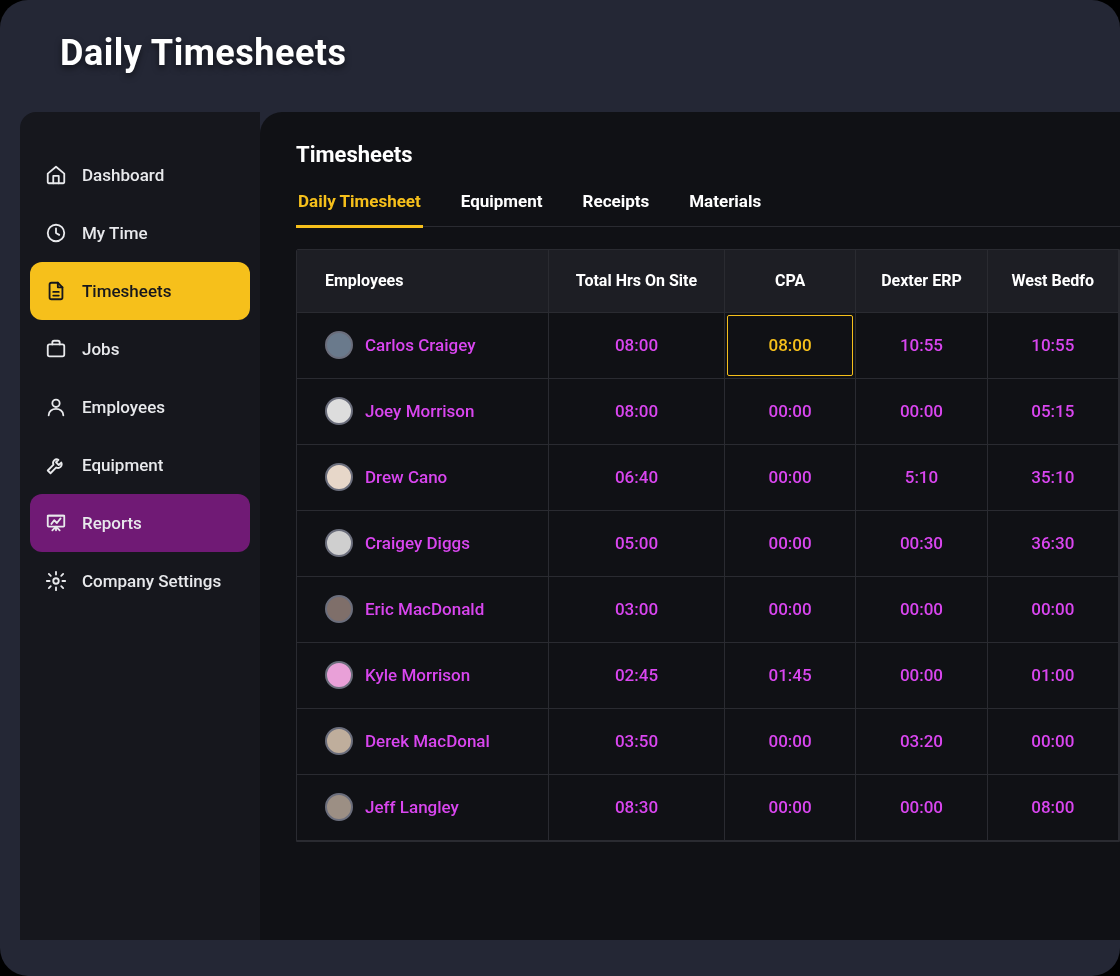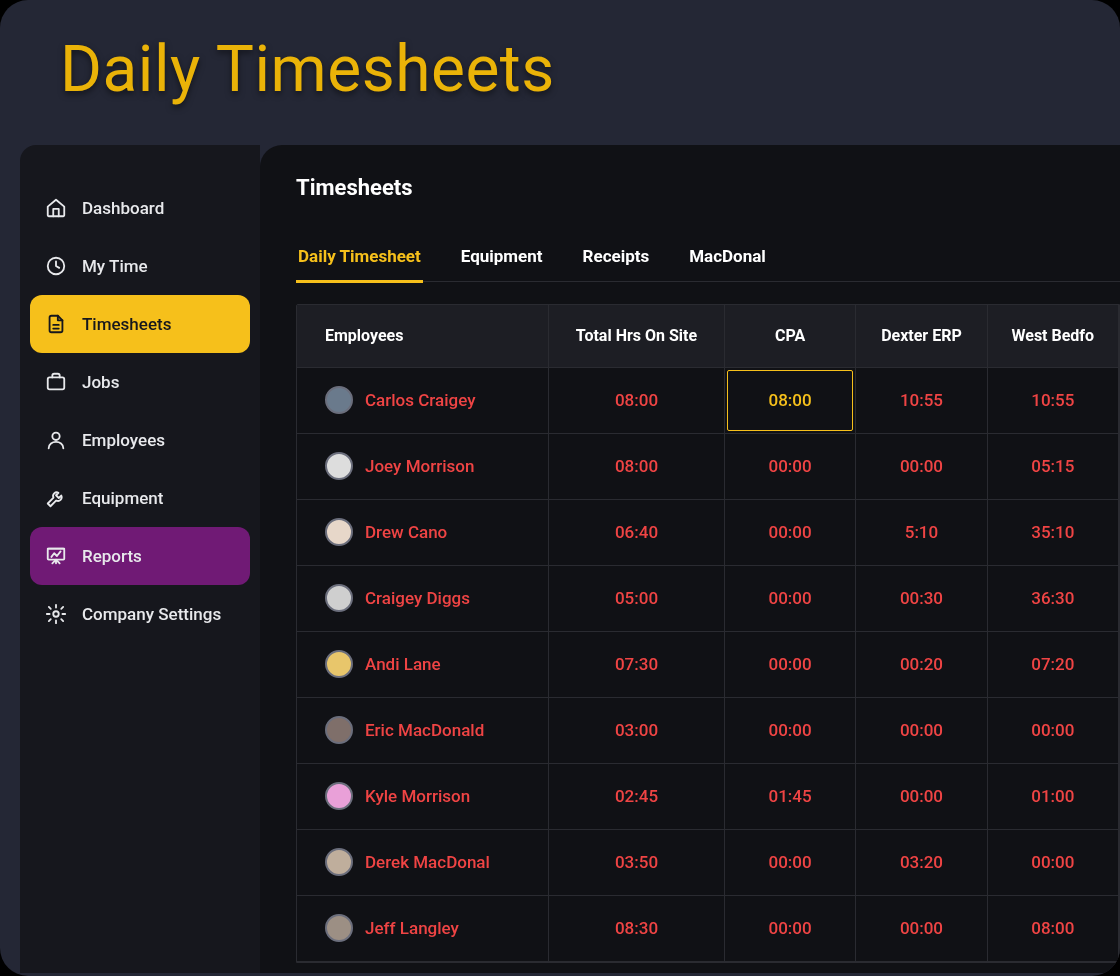--- a/index.html
+++ b/index.html
@@ -9,23 +9,23 @@
     height: 976px;
     background: #242735;
     border-radius: 28px;
     overflow: hidden;
     position: relative;
   }
   .hero {
     padding: 32px 60px 14px 60px;
   }
   .hero h1 {
-    color: #eab308;
-    font-size: 64px;
-    font-weight: 400;
+    color: #ffffff;
+    font-size: 36px;
+    font-weight: 700;
     letter-spacing: 0.5px;
     text-shadow: 0 3px 6px rgba(0,0,0,0.5);
   }
   .layout {
     display: flex;
     padding: 24px 0 0 20px;
     gap: 0;
     height: calc(100% - 124px);
   }
   
@@ -71,41 +71,41 @@
   
   .main {
     flex: 1;
     background: #101115;
     border-radius: 22px 0 0 0;
     padding: 30px 0 0 36px;
     overflow: hidden;
     position: relative;
   }
   .main-title { color: #fff; font-size: 22px; font-weight: 700; }
-  .tabs { display: flex; gap: 36px; margin-top: 46px; border-bottom: 1px solid #2a2b31; padding-right: 36px; }
+  .tabs { display: flex; gap: 36px; margin-top: 24px; border-bottom: 1px solid #2a2b31; padding-right: 36px; }
   .tab { color: #fff; font-size: 17px; font-weight: 700; padding: 0 2px 14px 2px; cursor: pointer; }
   .tab.active { color: #f6c01b; border-bottom: 3px solid #f6c01b; margin-bottom: -2px; }
 
   
   .table-wrap { margin-top: 22px; border: 1px solid #2a2b31; border-radius: 2px 0 0 0; overflow: hidden; }
   table { border-collapse: collapse; table-layout: fixed; width: 100%; }
   th, td { border-right: 1px solid #2a2b31; border-bottom: 1px solid #2a2b31; }
   th {
     background: #1d1e24;
     color: #fff;
     font-size: 16px;
     font-weight: 700;
     padding: 12px 10px;
     text-align: center;
     height: 62px;
     vertical-align: middle;
   }
   th.col-emp { text-align: left; padding-left: 28px; }
   td {
-    color: #ef4444;
+    color: #d946ef;
     font-size: 17px;
     font-weight: 500;
     text-align: center;
     height: 66px;
     vertical-align: middle;
     background: #101115;
   }
   td.emp-cell { text-align: left; padding-left: 28px; }
   .emp-inner { display: flex; align-items: center; gap: 12px; }
   .avatar {
@@ -220,21 +220,21 @@
           </div>
         </nav>
     </aside>
 
     <section class="main">
       <h2 class="main-title">Timesheets</h2>
       <div class="tabs" id="tabs">
           <div class="tab active">Daily Timesheet</div>
           <div class="tab">Equipment</div>
           <div class="tab">Receipts</div>
-          <div class="tab">MacDonal</div>
+          <div class="tab">Materials</div>
         </div>
       <div class="table-wrap">
         <table id="ts-table">
           <colgroup>
             <col class="c-emp">
               <col class="c-total">
               <col class="c-std">
               <col class="c-std">
               <col class="c-std">
           </colgroup>
@@ -292,32 +292,20 @@
                   </div>
                 </td>
                 <td>05:00</td>
                 <td>00:00</td>
                 <td>00:30</td>
                 <td>36:30</td>
               </tr>
               <tr>
                 <td class="emp-cell">
                   <div class="emp-inner">
-                    <span class="avatar" style="background: rgb(232, 198, 107);"></span>
-                    <span>Andi Lane</span>
-                  </div>
-                </td>
-                <td>07:30</td>
-                <td>00:00</td>
-                <td>00:20</td>
-                <td>07:20</td>
-              </tr>
-              <tr>
-                <td class="emp-cell">
-                  <div class="emp-inner">
                     <span class="avatar" style="background: rgb(127, 111, 106);"></span>
                     <span>Eric MacDonald</span>
                   </div>
                 </td>
                 <td>03:00</td>
                 <td>00:00</td>
                 <td>00:00</td>
                 <td>00:00</td>
               </tr>
               <tr>

